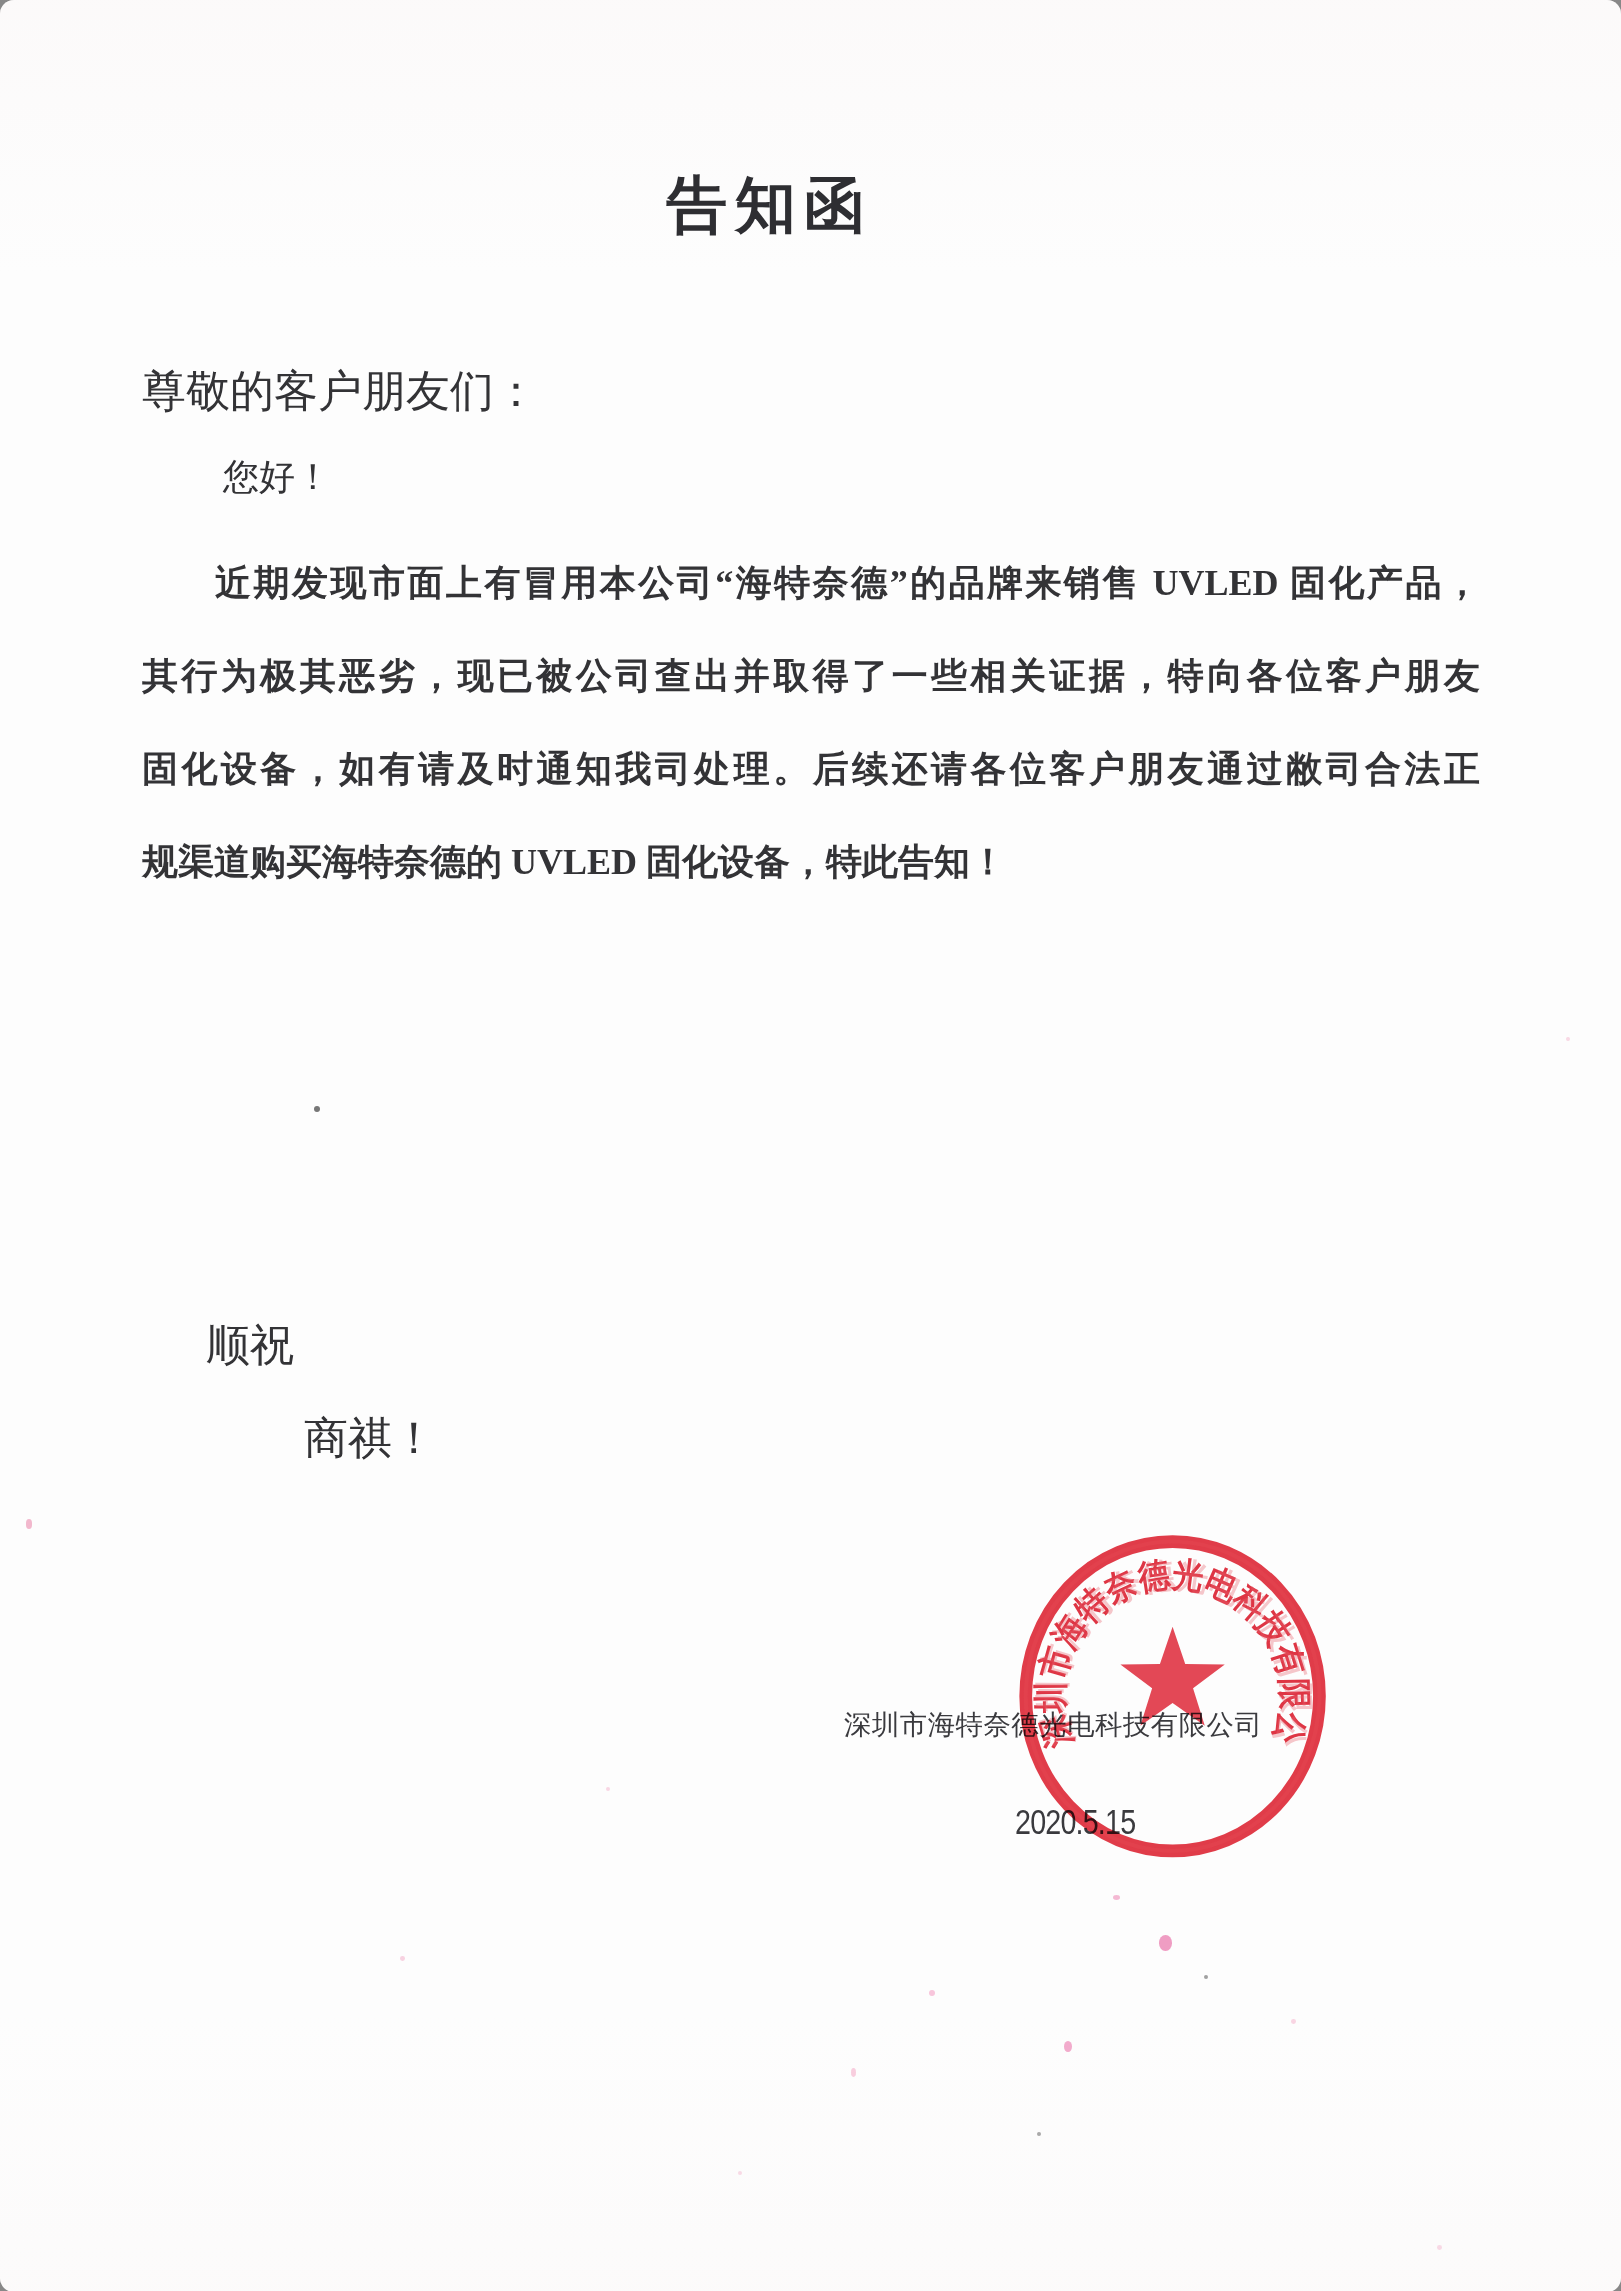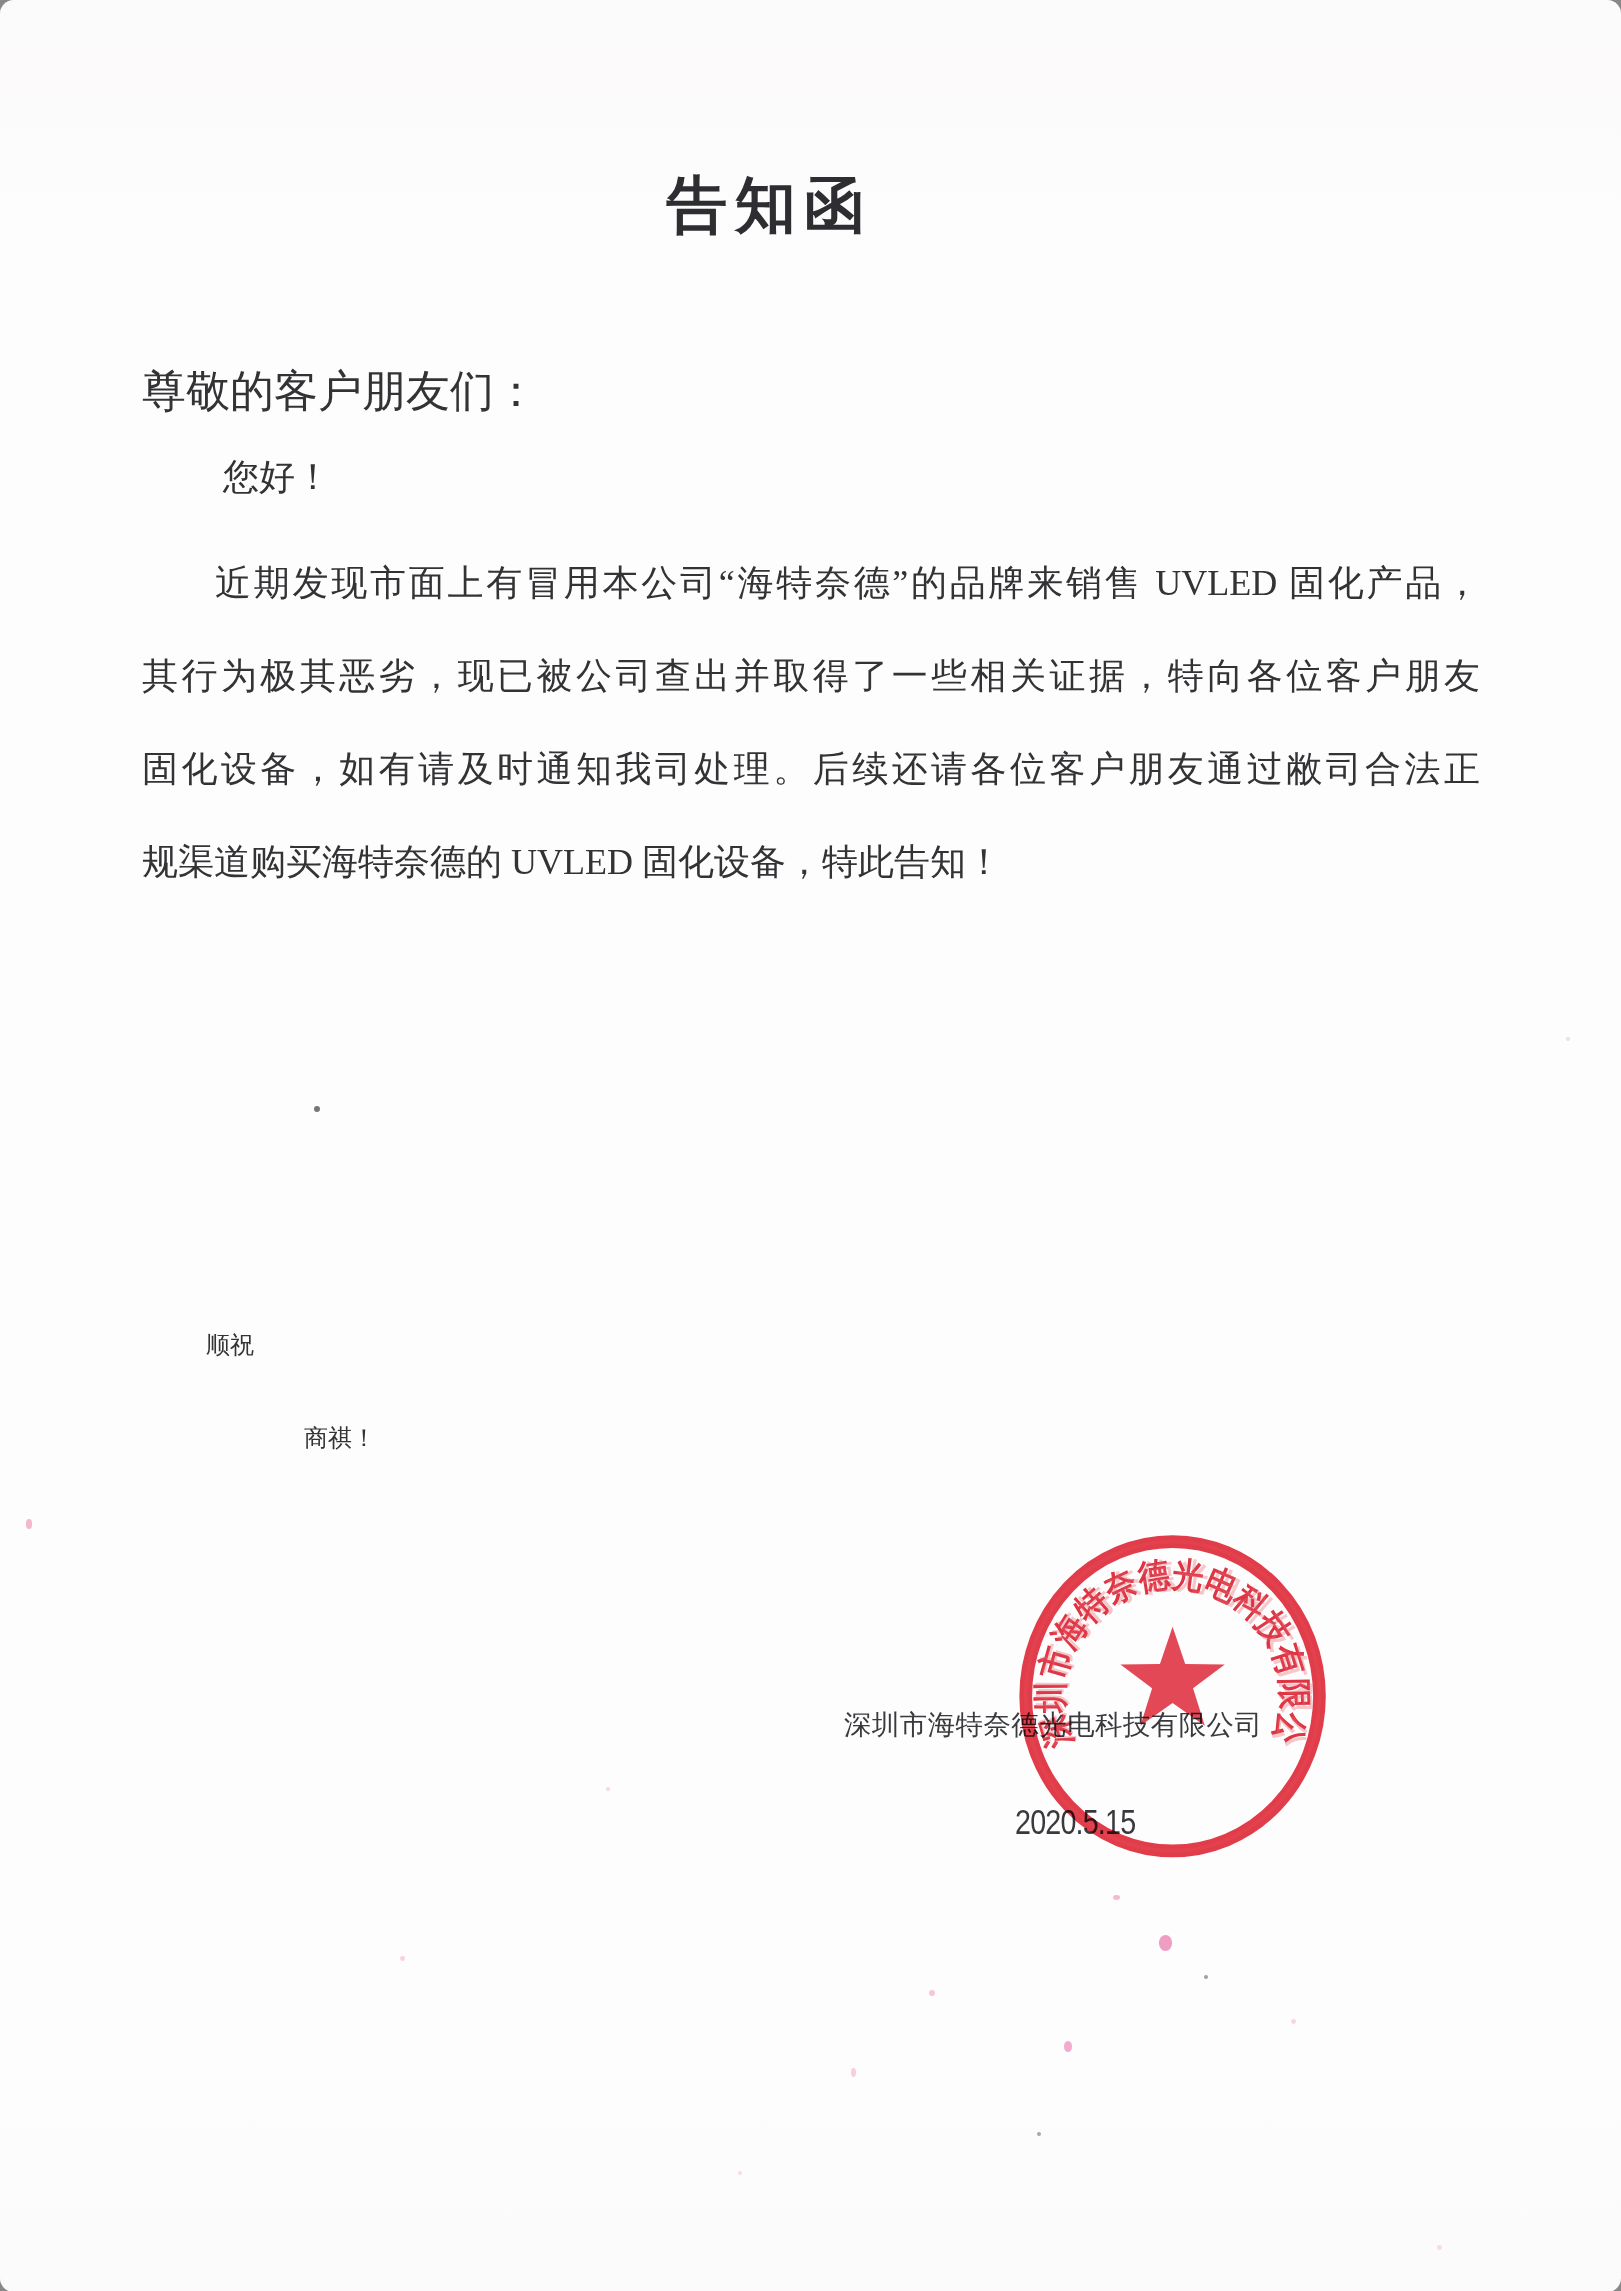--- a/index.html
+++ b/index.html
@@ -26,21 +26,21 @@
     color:#2e2e32;
     transform:translateX(-41px);
   }
   .bodyblock{position:absolute;left:142px;width:1338px;font-size:36px;line-height:93px;}
   .line{display:block;text-align:justify;text-align-last:justify;text-justify:inter-character;}
   .line.last{text-align:left;text-align-last:auto;}
   .indent{text-indent:73px;}
   .indent-greet{text-indent:81px;}
   .salutation{position:absolute;left:142px;top:345px;font-size:44px;line-height:93px;}
   .greeting{position:absolute;left:142px;top:431px;font-size:36px;line-height:93px;}
-  .closing{position:absolute;left:142px;top:1299px;font-size:24px;line-height:93px;font-family:Liberation Serif, serif;}
+  .closing{position:absolute;left:142px;top:1299px;font-size:44px;line-height:93px;font-family:Liberation Serif, serif;}
   .closing .w1{padding-left:64px;}
   .closing .w2{padding-left:162px;}
   .sig-company{
     position:absolute;left:844px;top:1707px;
     font-size:27.4px;letter-spacing:0.5px;color:#3a3a3e;
     white-space:nowrap;
   }
   .sig-date{
     position:absolute;left:1015px;top:1802px;
     font-family:"Liberation Sans","DejaVu Sans",sans-serif;
@@ -60,21 +60,21 @@
 <div class="page">
 
   <div class="title">告知函</div>
 
   <div class="salutation">尊敬的客户朋友们：</div>
 
   <div class="greeting">
     <span class="indent-greet" style="display:block">您好！</span>
   </div>
 
-  <div class="bodyblock" style="top:537px;">
+  <div class="bodyblock" style="top:537px;font-weight:bold;">
     <span class="line indent">近期发现市面上有冒用本公司“海特奈德”的品牌来销售 UVLED 固化产品，</span>
     <span class="line">其行为极其恶劣，现已被公司查出并取得了一些相关证据，特向各位客户朋友</span>
     <span class="line">固化设备，如有请及时通知我司处理。后续还请各位客户朋友通过敝司合法正</span>
     <span class="line last">规渠道购买海特奈德的 UVLED 固化设备，特此告知！</span>
   </div>
 
 
   <div class="closing">
     <div class="w1">顺祝</div>
     <div class="w2">商祺！</div>

